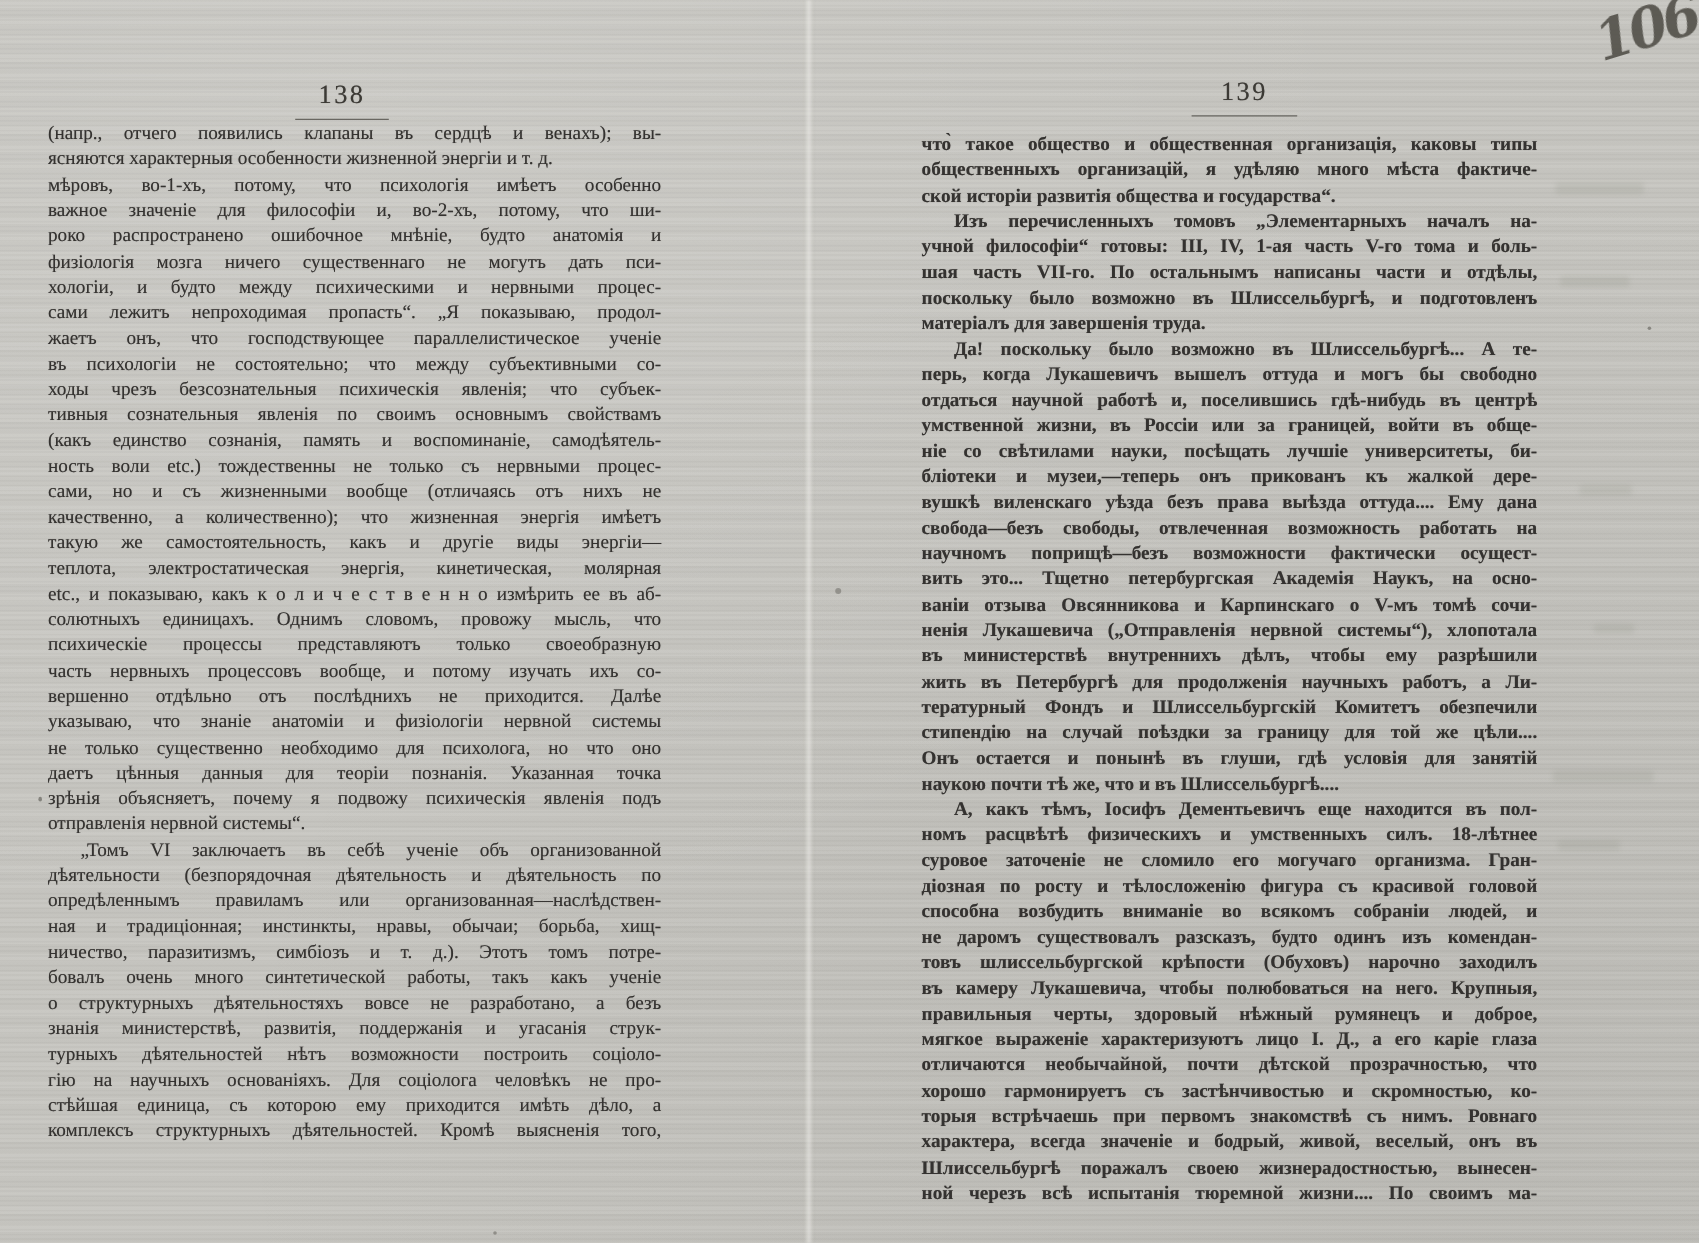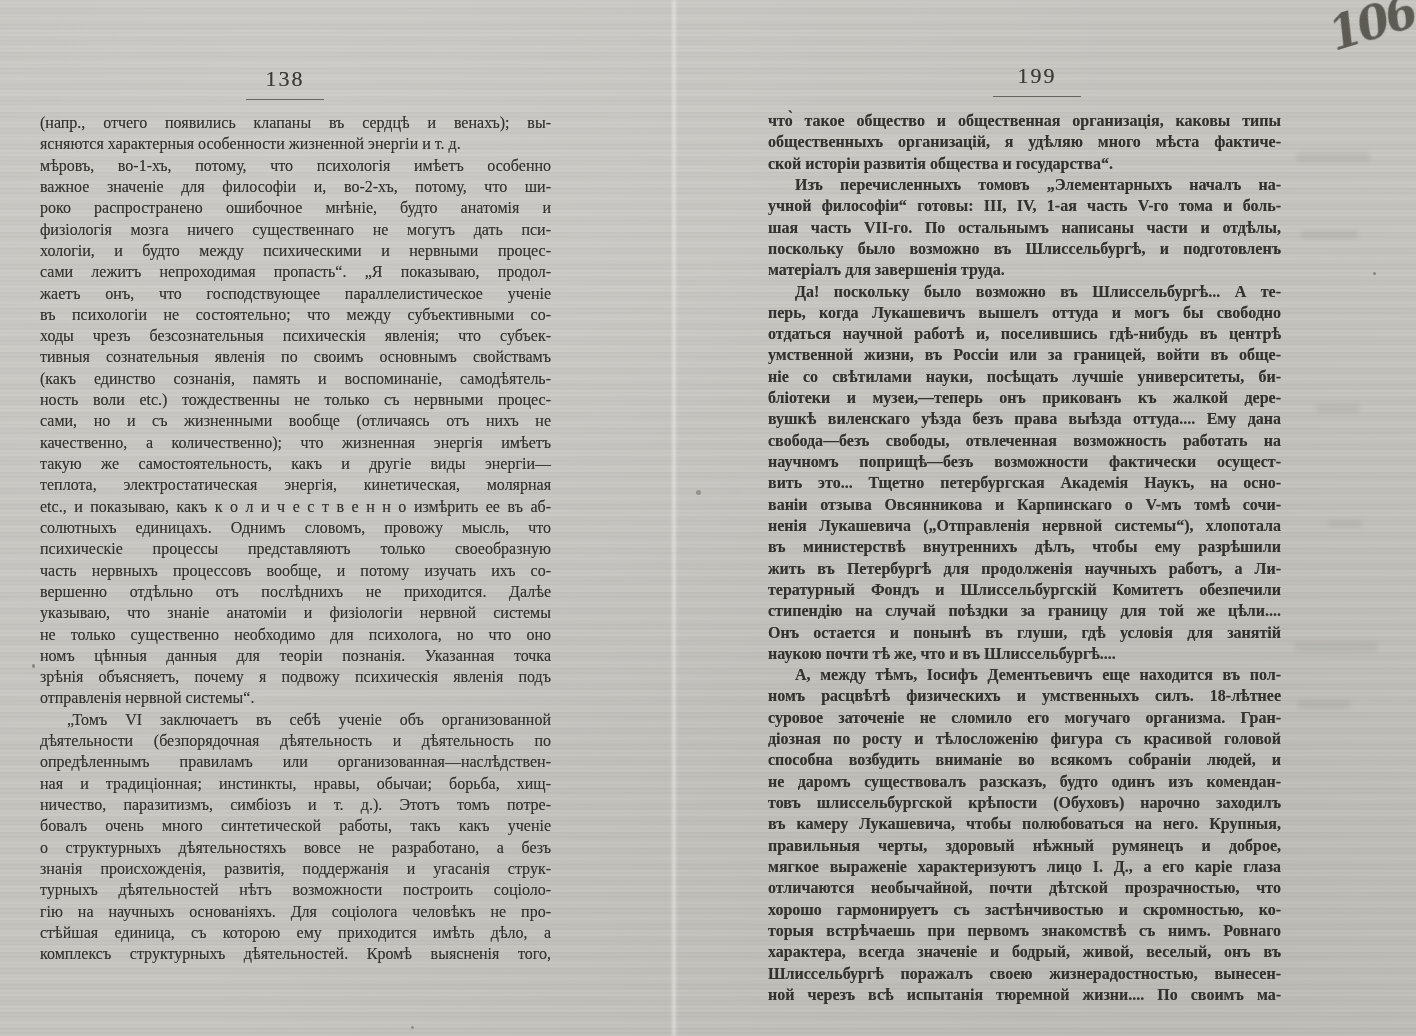--- a/index.html
+++ b/index.html
@@ -33,21 +33,21 @@
     text-shadow:0 0 0.6px rgba(50,48,44,0.55);
   }
   .hdr-left{left:246px;top:66px;width:78px;}
   .hdr-right{left:993px;top:63px;width:88px;}
   .col{
     position:absolute;
     color:#343230;
     font-size:16px;
     text-shadow:0 0 0.6px rgba(52,50,46,0.5);
   }
-  .col-left{left:40px;top:112px;width:511px;}
+  .col-left{left:40px;top:101px;width:511px;}
   .col-right{left:768px;top:110px;width:513px;font-weight:bold;}
   .line{
     height:21.32px;
     line-height:21.32px;
     text-align:justify;
     text-align-last:justify;
     white-space:nowrap;
   }
   .line.ind{text-indent:27px;}
   .line.fin{text-align-last:left;}
@@ -106,39 +106,39 @@
       <div class="line">качественно, а количественно); что жизненная энергія имѣетъ</div>
       <div class="line">такую же самостоятельность, какъ и другіе виды энергіи—</div>
       <div class="line">теплота, электростатическая энергія, кинетическая, молярная</div>
       <div class="line">etc., и показываю, какъ к о л и ч е с т в е н н о измѣрить ее въ аб-</div>
       <div class="line">солютныхъ единицахъ. Однимъ словомъ, провожу мысль, что</div>
       <div class="line">психическіе процессы представляютъ только своеобразную</div>
       <div class="line">часть нервныхъ процессовъ вообще, и потому изучать ихъ со-</div>
       <div class="line">вершенно отдѣльно отъ послѣднихъ не приходится. Далѣе</div>
       <div class="line">указываю, что знаніе анатоміи и физіологіи нервной системы</div>
       <div class="line">не только существенно необходимо для психолога, но что оно</div>
-      <div class="line">номъ цѣнныя данныя для теоріи познанія. Указанная точка</div>
+      <div class="line">даетъ цѣнныя данныя для теоріи познанія. Указанная точка</div>
       <div class="line">зрѣнія объясняетъ, почему я подвожу психическія явленія подъ</div>
       <div class="line fin">отправленія нервной системы“.</div>
       <div class="line ind">„Томъ VI заключаетъ въ себѣ ученіе объ организованной</div>
       <div class="line">дѣятельности (безпорядочная дѣятельность и дѣятельность по</div>
       <div class="line">опредѣленнымъ правиламъ или организованная—наслѣдствен-</div>
       <div class="line">ная и традиціонная; инстинкты, нравы, обычаи; борьба, хищ-</div>
       <div class="line">ничество, паразитизмъ, симбіозъ и т. д.). Этотъ томъ потре-</div>
       <div class="line">бовалъ очень много синтетической работы, такъ какъ ученіе</div>
       <div class="line">о структурныхъ дѣятельностяхъ вовсе не разработано, а безъ</div>
-      <div class="line">знанія происхожденія, развитія, поддержанія и угасанія струк-</div>
+      <div class="line">знанія министерствѣ, развитія, поддержанія и угасанія струк-</div>
       <div class="line">турныхъ дѣятельностей нѣтъ возможности построить соціоло-</div>
       <div class="line">гію на научныхъ основаніяхъ. Для соціолога человѣкъ не про-</div>
       <div class="line">стѣйшая единица, съ которою ему приходится имѣть дѣло, а</div>
       <div class="line">комплексъ структурныхъ дѣятельностей. Кромѣ выясненія того,</div>
     </div>
 
   <div class="page-header hdr-right">
-    <span class="num">199</span>
+    <span class="num">139</span>
   </div>
   <div class="col col-right">
       <div class="line">что̀ такое общество и общественная организація, каковы типы</div>
       <div class="line">общественныхъ организацій, я удѣляю много мѣста фактиче-</div>
       <div class="line fin">ской исторіи развитія общества и государства“.</div>
       <div class="line ind">Изъ перечисленныхъ томовъ „Элементарныхъ началъ на-</div>
       <div class="line">учной философіи“ готовы: III, IV, 1-ая часть V-го тома и боль-</div>
       <div class="line">шая часть VII-го. По остальнымъ написаны части и отдѣлы,</div>
       <div class="line">поскольку было возможно въ Шлиссельбургѣ, и подготовленъ</div>
       <div class="line fin">матеріалъ для завершенія труда.</div>
@@ -153,21 +153,21 @@
       <div class="line">научномъ поприщѣ—безъ возможности фактически осущест-</div>
       <div class="line">вить это... Тщетно петербургская Академія Наукъ, на осно-</div>
       <div class="line">ваніи отзыва Овсянникова и Карпинскаго о V-мъ томѣ сочи-</div>
       <div class="line">ненія Лукашевича („Отправленія нервной системы“), хлопотала</div>
       <div class="line">въ министерствѣ внутреннихъ дѣлъ, чтобы ему разрѣшили</div>
       <div class="line">жить въ Петербургѣ для продолженія научныхъ работъ, а Ли-</div>
       <div class="line">тературный Фондъ и Шлиссельбургскій Комитетъ обезпечили</div>
       <div class="line">стипендію на случай поѣздки за границу для той же цѣли....</div>
       <div class="line">Онъ остается и понынѣ въ глуши, гдѣ условія для занятій</div>
       <div class="line fin">наукою почти тѣ же, что и въ Шлиссельбургѣ....</div>
-      <div class="line ind">А, между тѣмъ, Іосифъ Дементьевичъ еще находится въ пол-</div>
+      <div class="line ind">А, какъ тѣмъ, Іосифъ Дементьевичъ еще находится въ пол-</div>
       <div class="line">номъ расцвѣтѣ физическихъ и умственныхъ силъ. 18-лѣтнее</div>
       <div class="line">суровое заточеніе не сломило его могучаго организма. Гран-</div>
       <div class="line">діозная по росту и тѣлосложенію фигура съ красивой головой</div>
       <div class="line">способна возбудить вниманіе во всякомъ собраніи людей, и</div>
       <div class="line">не даромъ существовалъ разсказъ, будто одинъ изъ комендан-</div>
       <div class="line">товъ шлиссельбургской крѣпости (Обуховъ) нарочно заходилъ</div>
       <div class="line">въ камеру Лукашевича, чтобы полюбоваться на него. Крупныя,</div>
       <div class="line">правильныя черты, здоровый нѣжный румянецъ и доброе,</div>
       <div class="line">мягкое выраженіе характеризуютъ лицо І. Д., а его каріе глаза</div>
       <div class="line">отличаются необычайной, почти дѣтской прозрачностью, что</div>

